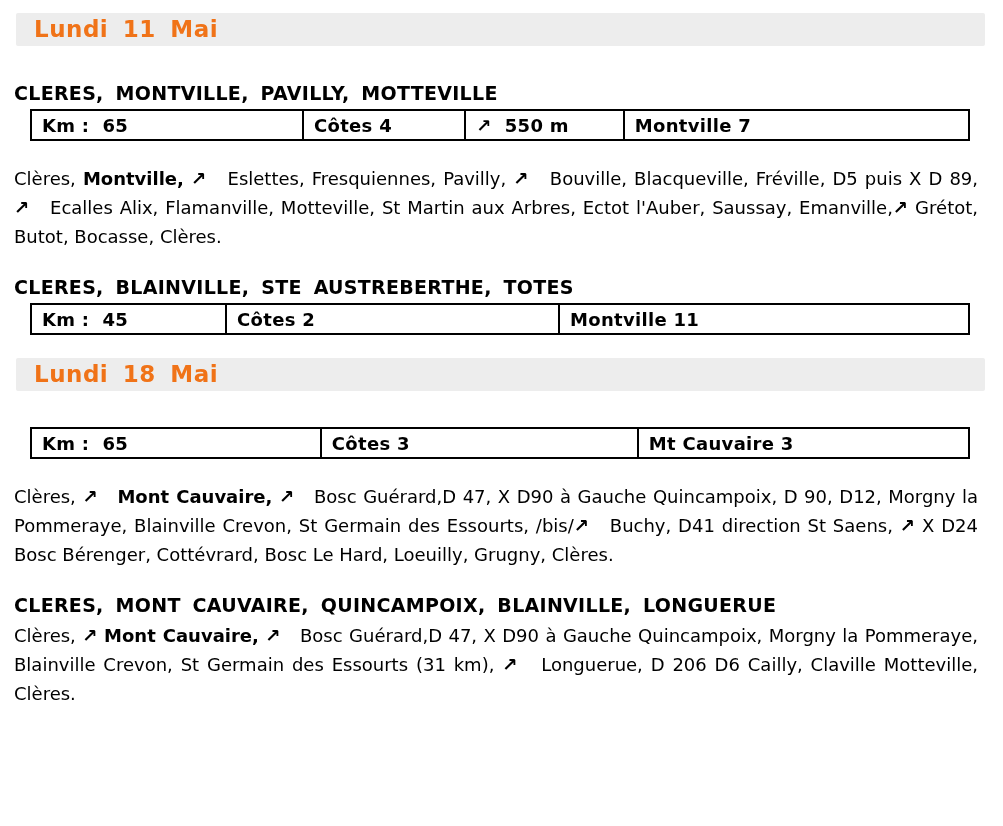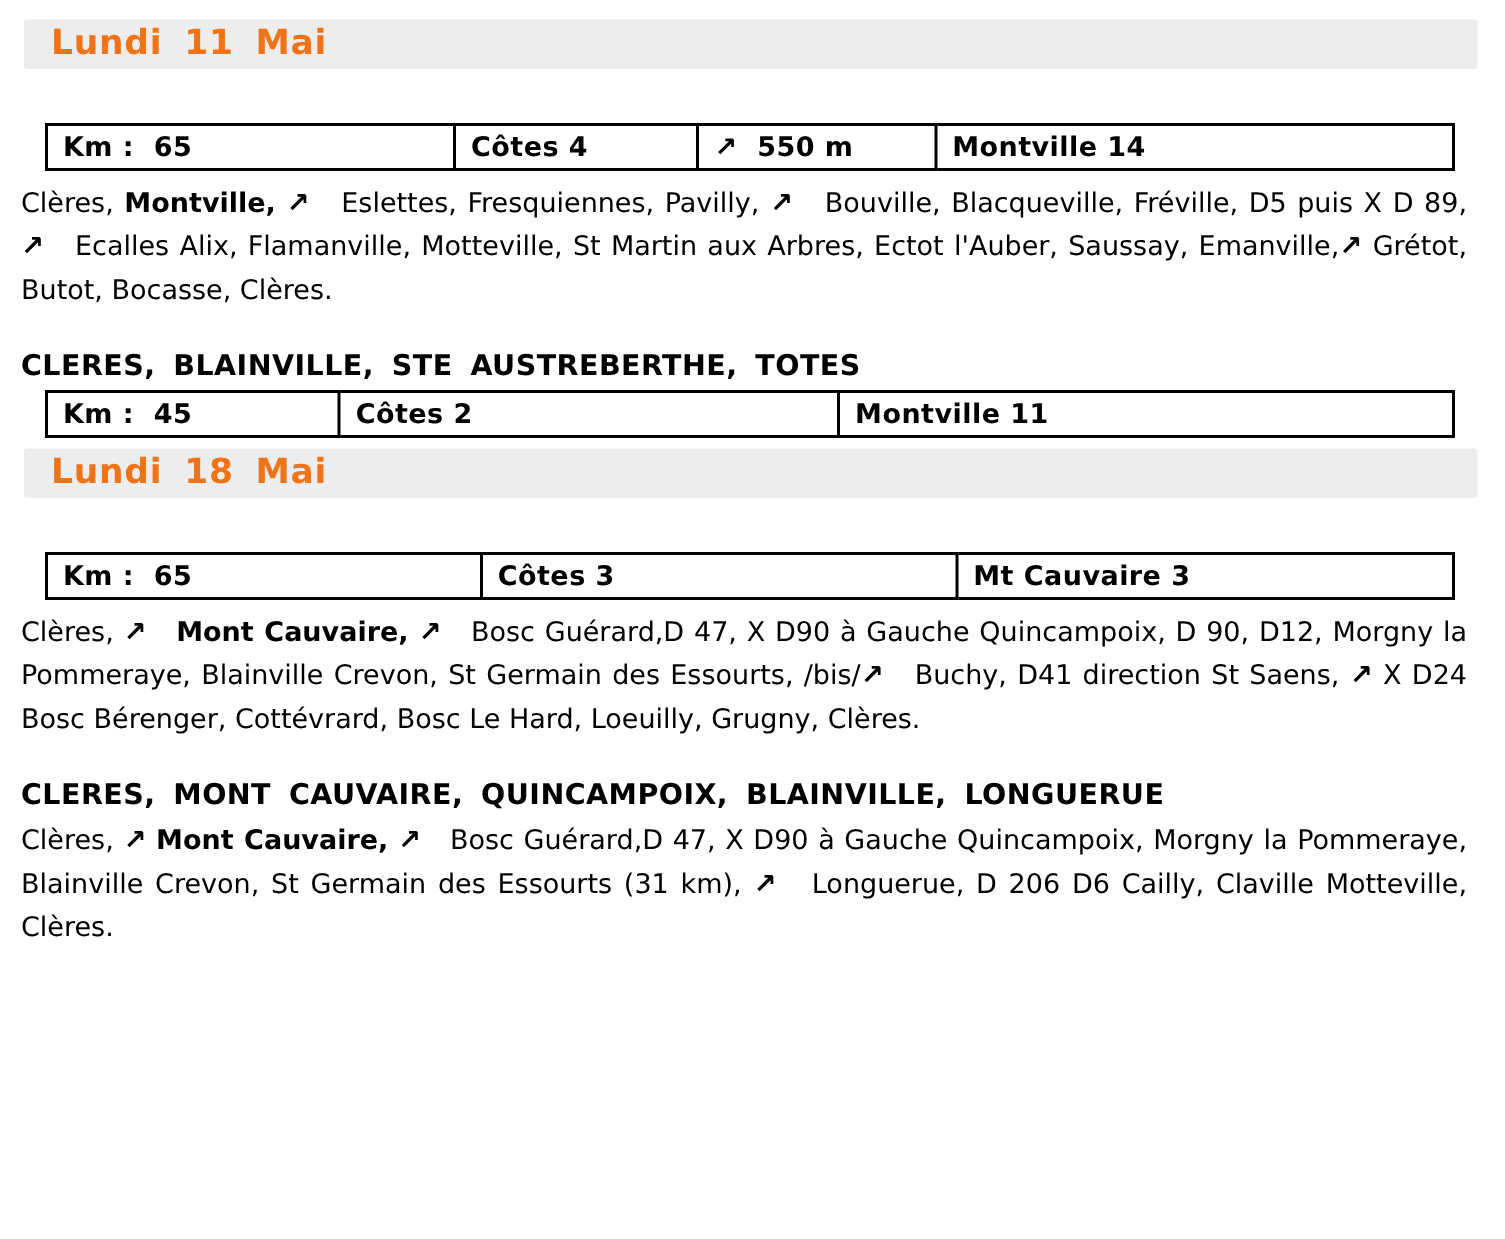--- a/index.html
+++ b/index.html
@@ -27,21 +27,21 @@
     letter-spacing:0.5px;word-spacing:6px;
   }
   .ride-title{
     margin:0 0 5px 0;
     font-size:19px;font-weight:bold;
     letter-spacing:0.3px;word-spacing:5px;
     white-space:pre;
   }
   .ride + .ride{margin-top:2px;}
   table.stats{
-    margin:0 0 7px 16px;
+    margin:0 0 23px 16px;
     width:940px;
     border-collapse:collapse;
     table-layout:fixed;
   }
   table.stats td{
     border:2px solid #000;
     height:30px;
     padding:0 2px 0 10px;
     font-weight:bold;font-size:18px;
     letter-spacing:0.3px;
@@ -66,27 +66,28 @@
 <body>
 
 <div class="page">
 
   <section class="day-section">
     <div class="day-header">
       <span class="day-label">Lundi 11 Mai</span>
     </div>
 
     <div class="ride">
+      <h2 class="ride-title">CLERES, MONTVILLE, PAVILLY, MOTTEVILLE</h2>
       <table class="stats t1">
         <tbody>
         <tr>
           <td class="c0"><span>Km :  65</span></td>
           <td class="c1"><span>Côtes 4</span></td>
           <td class="c2"><span>↗  550 m</span></td>
-          <td class="c3"><span>Montville 14</span></td>
+          <td class="c3"><span>Montville 7</span></td>
         </tr>
         </tbody>
       </table>
       <p class="route"><span>Clères, </span><span class="b">Montville,</span><span> </span><span class="arrow">↗</span><span>&nbsp;&nbsp; Eslettes, Fresquiennes, Pavilly, </span><span class="arrow">↗</span><span>&nbsp;&nbsp; Bouville, Blacqueville, Fréville, D5 puis X D 89, </span><span class="arrow">↗</span><span>&nbsp;&nbsp; Ecalles Alix, Flamanville, Motteville, St Martin aux Arbres, Ectot l'Auber, Saussay, Emanville,</span><span class="arrow">↗</span><span> Grétot, Butot, Bocasse, Clères.</span></p>
     </div>
 
     <div class="ride">
       <h2 class="ride-title">CLERES, BLAINVILLE, STE AUSTREBERTHE, TOTES</h2>
       <table class="stats t2">
         <tbody>

